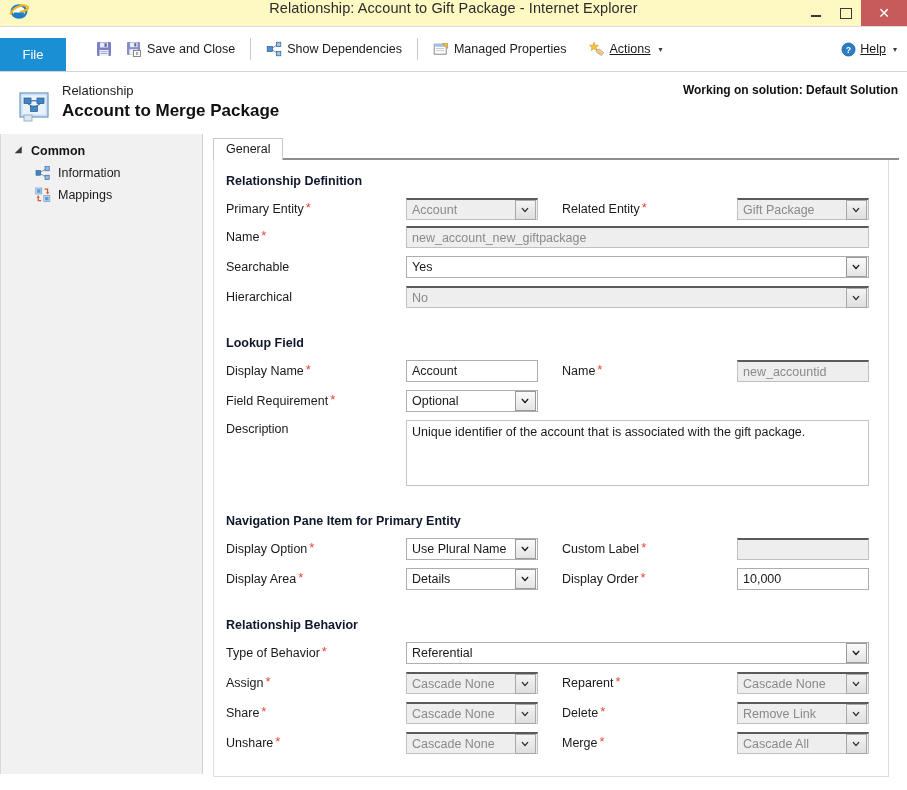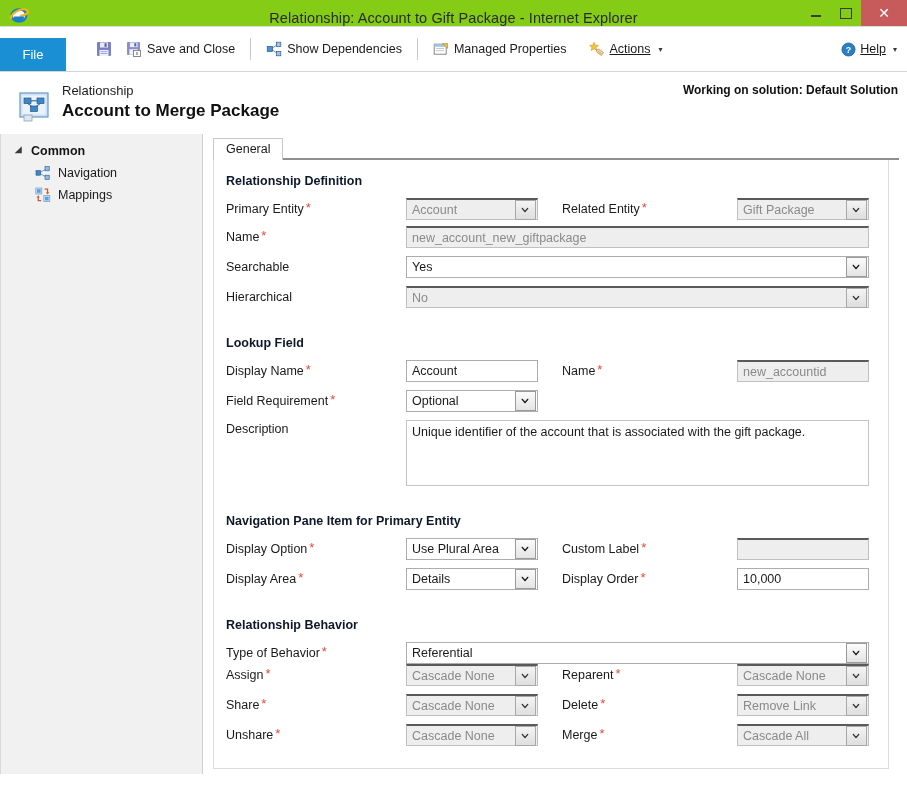--- a/index.html
+++ b/index.html
@@ -13,24 +13,24 @@
     font-family: "Liberation Sans", sans-serif;
     font-size: 12px;
     color: #1a1a1a;
     overflow: hidden;
     position: relative;
   }
 
   
   .titlebar {
     height: 26px;
-    background: #84cc16;
+    background: #fef9c3;
     border-bottom: 1px solid #dcdcdc;
     display: flex;
-    align-items: flex-end;
+    align-items: flex-start;
     position: relative;
   }
   .ie-logo {
     width: 22px;
     height: 22px;
     margin-left: 8px;
     flex: 0 0 auto;
     display: block;
   }
   .title-text {
@@ -500,21 +500,21 @@
     </div>
 
     <div class="nav-item">
       <svg width="16" height="16" viewBox="0 0 16 16">
         <line x1="4" y1="8" x2="11" y2="4" stroke="#6f8fb5" stroke-width="0.9"></line>
         <line x1="4" y1="8" x2="11" y2="12" stroke="#6f8fb5" stroke-width="0.9"></line>
         <rect x="1" y="5.6" width="4.6" height="4.6" fill="#3f86c8" stroke="#27588a" stroke-width="0.6"></rect>
         <rect x="10" y="1.6" width="4.2" height="4.2" fill="#8fbde4" stroke="#27588a" stroke-width="0.6"></rect>
         <rect x="10" y="10.2" width="4.2" height="4.2" fill="#8fbde4" stroke="#27588a" stroke-width="0.6"></rect>
       </svg>
-      <span>Navigation</span>
+      <span>Information</span>
     </div>
 
     <div class="nav-item">
       <svg width="16" height="16" viewBox="0 0 16 16">
         <rect x="0.8" y="1" width="6" height="6" fill="#cfe1f2" stroke="#6b9bc7" stroke-width="0.7"></rect>
         <rect x="8.8" y="8.6" width="6" height="6" fill="#cfe1f2" stroke="#6b9bc7" stroke-width="0.7"></rect>
         <rect x="2" y="2.2" width="3.6" height="3.6" fill="#5e9ed6"></rect>
         <rect x="10" y="9.8" width="3.6" height="3.6" fill="#5e9ed6"></rect>
         <path d="M9.6 2.2 L12.6 2.2 L12.6 6.4" fill="none" stroke="#d4562a" stroke-width="1.2"></path>
         <path d="M12.6 7.6 L11 5.2 L14.2 5.2 Z" fill="#d4562a"></path>
@@ -634,21 +634,21 @@
 
       <div class="spacer-14"></div>
 
       <div class="section-title">Navigation Pane Item for Primary Entity</div>
 
       <div class="row" style="margin-bottom:8px;">
         <div class="lbl col-lbl-a">
           <span>Display Option</span><span class="req">*</span>
         </div>
         <div class="ctl sel w-small">
-          <span class="val">Use Plural Area</span>
+          <span class="val">Use Plural Name</span>
           <span class="arrowbox">
             <svg class="chev" viewBox="0 0 10 10">
                 <path d="M1.6 3 L5 7 L8.4 3" fill="none" stroke="#1a1a1a" stroke-width="1.8" stroke-linecap="round" stroke-linejoin="round"></path>
               </svg>
           </span>
         </div>
         <div class="lbl col-lbl-b" style="padding-left:24px;">
           <span>Custom Label</span><span class="req">*</span>
         </div>
         <div class="ctl inp-dis w-small">
@@ -673,21 +673,21 @@
         </div>
         <div class="ctl inp w-small">
           <span class="val">10,000</span>
         </div>
       </div>
 
       <div class="spacer-14"></div>
 
       <div class="section-title">Relationship Behavior</div>
 
-      <div class="row" style="margin-bottom:0;">
+      <div class="row" style="margin-bottom:8px;">
         <div class="lbl col-lbl-a">
           <span>Type of Behavior</span><span class="req">*</span>
         </div>
         <div class="ctl sel w-wide">
           <span class="val">Referential</span>
           <span class="arrowbox">
             <svg class="chev" viewBox="0 0 10 10">
                 <path d="M1.6 3 L5 7 L8.4 3" fill="none" stroke="#1a1a1a" stroke-width="1.8" stroke-linecap="round" stroke-linejoin="round"></path>
               </svg>
           </span>

